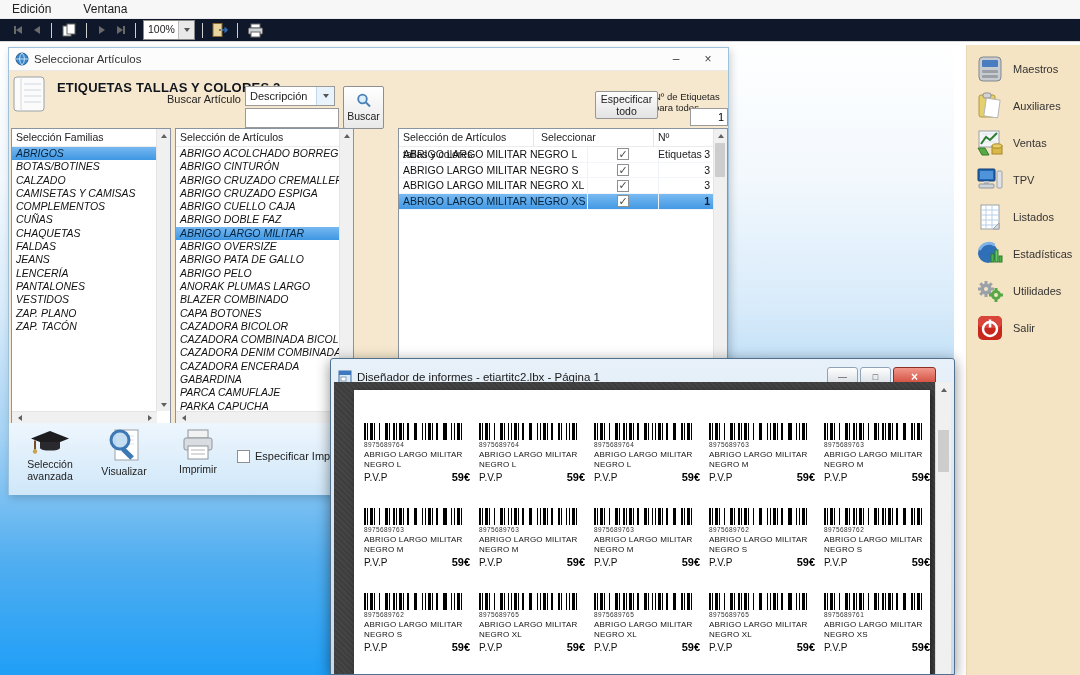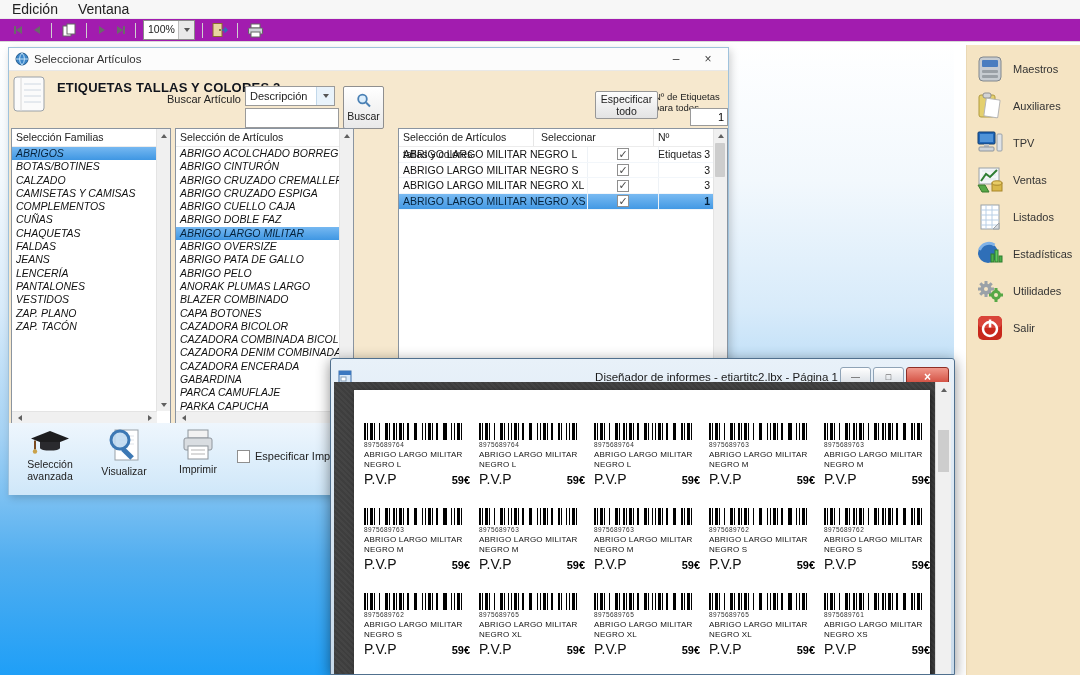--- a/index.html
+++ b/index.html
@@ -1,24 +1,24 @@
 <!DOCTYPE html>
 <html><head>
 <meta charset="utf-8">
 <style>
   html,body{margin:0;padding:0;background:#fff;}
   #screen{position:relative;width:1080px;height:675px;overflow:hidden;
     font-family:"Liberation Sans",sans-serif;color:#222;background:#fff;}
 
   
   .menubar{position:absolute;left:0;top:0;width:100%;height:19px;background:#f7f7f7;
-    display:flex;align-items:center;gap:20px;padding-left:12px;font-size:14px;color:#222;
+    display:flex;align-items:center;gap:32px;padding-left:12px;font-size:12px;color:#222;
     border-bottom:1px solid #ececec;box-sizing:border-box;}
   .menu-item{cursor:default;}
-  .toolbar{position:absolute;left:0;top:19px;width:100%;height:23px;background:#a21caf;
+  .toolbar{position:absolute;left:0;top:19px;width:100%;height:23px;background:#0f172a;
     border-bottom:1px solid #d8d8d8;display:flex;align-items:center;padding-left:8px;box-sizing:border-box;}
   .tsep{width:1px;height:15px;background:#cfcfcf;margin:0 5px;}
   .navb{width:19px;height:18px;display:flex;align-items:center;justify-content:center;color:#6a6a6a;}
   .vbar{width:2px;height:8px;background:#6a6a6a;}
   .tri-left{width:0;height:0;border-top:4px solid transparent;border-bottom:4px solid transparent;border-right:6px solid #6a6a6a;}
   .tri-right{width:0;height:0;border-top:4px solid transparent;border-bottom:4px solid transparent;border-left:6px solid #6a6a6a;}
   .zoombox{width:50px;height:18px;border:1px solid #8a8a8a;background:#fff;display:flex;align-items:stretch;margin:0 2px;}
   .zoomval{flex:1;font-size:10.5px;padding:2px 0 0 4px;}
   .zoomarr{width:15px;background:#e9e9e9;border-left:1px solid #bdbdbd;display:flex;align-items:center;justify-content:center;}
   .tri-down-s{width:0;height:0;border-left:3.5px solid transparent;border-right:3.5px solid transparent;border-top:4px solid #555;}
@@ -104,41 +104,41 @@
     background:linear-gradient(180deg,#eef6fd,#cfe7f9);}
   .fbtn{position:absolute;text-align:center;font-size:10.5px;color:#222;line-height:11.5px;cursor:pointer;}
   .fbtn .fic{display:block;margin:0 auto 2px auto;}
   .chk{position:absolute;width:13px;height:13px;background:#fff;border:1px solid #8f8f8f;box-sizing:border-box;cursor:pointer;}
   .chk-lbl{position:absolute;font-size:11px;color:#222;white-space:nowrap;}
 
   
   .repwin{position:absolute;left:330px;top:358px;width:625px;height:317px;z-index:4;
     background:linear-gradient(180deg,#e8f1f9,#c8daea);border:1px solid #50708e;border-radius:3px 3px 0 0;
     box-shadow:0 3px 14px rgba(0,0,0,.45);box-sizing:border-box;}
-  .repwin-title{height:35px;display:flex;align-items:center;padding:0 5px 0 7px;font-size:11.5px;color:#1a1a1a;text-align:right;}
+  .repwin-title{height:35px;display:flex;align-items:center;padding:0 18px 0 7px;font-size:11.5px;color:#1a1a1a;}
   .repwin-title .ttl{margin-left:5px;flex:1;white-space:nowrap;overflow:hidden;}
   .wbtn{width:29px;height:17px;border:1px solid #8fa3b6;border-radius:3px;margin-left:2px;
     background:linear-gradient(#fefefe,#d7dde3);display:flex;align-items:center;justify-content:center;
     font-size:9px;color:#444;cursor:pointer;}
   .wbtn.close{width:41px;background:linear-gradient(#f0988b,#cf4537);border-color:#8e2f26;color:#fff;
     font-size:12px;font-weight:bold;}
   .repclient{position:absolute;left:3px;right:3px;top:23px;bottom:0;background:#3e3e3e;overflow:hidden;
     background-image:repeating-linear-gradient(45deg,rgba(255,255,255,0.035) 0 2px,rgba(0,0,0,0) 2px 4px);}
   .repsb{position:absolute;right:0;top:0;bottom:0;width:15px;background:#f0f0f0;border-left:1px solid #d9d9d9;}
   .repsb .top{position:absolute;top:3px;left:3px;}
   .repsb .thumb{position:absolute;left:2px;top:48px;width:11px;height:42px;background:#cdcdcd;}
   .page{position:absolute;left:20px;top:8px;width:576px;height:380px;background:#fff;box-shadow:2px 2px 6px rgba(0,0,0,.5);}
   .lblgrid{position:absolute;left:10px;top:33px;display:grid;grid-template-columns:repeat(5,115px);grid-auto-rows:85px;}
   .plabel{width:108px;}
   .bars{width:100px;height:17px;background-color:#fff;
     background-image:repeating-linear-gradient(90deg,#000 0px,#000 1.5px,#fff 1.5px,#fff 3px,#000 3px,#000 3.8px,#fff 3.8px,#fff 6.3px,#000 6.3px,#000 9px,#fff 9px,#fff 10px,#000 10px,#000 11px,#fff 11px,#fff 14.5px);}
   .pcode{font-size:6.5px;color:#333;letter-spacing:.4px;margin:1px 0 2px 0;}
   .pname{font-size:8px;line-height:9.5px;color:#111;letter-spacing:.2px;}
   .prow{display:flex;justify-content:space-between;align-items:baseline;margin-top:2px;padding-right:2px;}
-  .ppvp{font-size:14px;color:#111;}
+  .ppvp{font-size:10px;color:#111;}
   .pprice{font-size:11px;font-weight:bold;color:#000;}
 </style>
 </head>
 <body>
 
 <div id="screen">
 
   <div class="menubar">
     <span class="menu-item">Edición</span>
     <span class="menu-item">Ventana</span>
@@ -213,41 +213,41 @@
             <rect x="4" y="4" width="16" height="22" rx="2" fill="#e4d06e" stroke="#b09a3e"></rect>
             <rect x="8" y="2" width="8" height="5" rx="2" fill="#d4d4d4" stroke="#909090"></rect>
             <rect x="10" y="8" width="14" height="18" rx="1" fill="#fff" stroke="#b5b5b5" transform="rotate(8 17 17)"></rect>
           </svg>
       </span>
       <span class="sblabel">Auxiliares</span>
     </div>
     <div class="sbitem">
       <span class="sbicon">
         <svg width="30" height="30" viewBox="0 0 30 30">
-            <rect x="3" y="4" width="17" height="12" rx="1" fill="#1f66b8" stroke="#123e70"></rect>
-            <rect x="5" y="6" width="13" height="8" fill="#4f93d8"></rect>
-            <rect x="9" y="16" width="5" height="3" fill="#b9bec4"></rect>
-            <rect x="4" y="19" width="15" height="4" rx="1" fill="#cfd4d9" stroke="#8e959c"></rect>
-            <rect x="22" y="6" width="5" height="17" rx="1" fill="#dfe3e7" stroke="#9aa1a8"></rect>
-          </svg>
-      </span>
-      <span class="sblabel">TPV</span>
-    </div>
-    <div class="sbitem">
-      <span class="sbicon">
-        <svg width="30" height="30" viewBox="0 0 30 30">
             <rect x="4" y="3" width="20" height="16" fill="#f4f6f8" stroke="#9aa1a8"></rect>
             <path d="M7 6 h14 M7 10 h14 M7 14 h14" stroke="#dfe6ec"></path>
             <polyline points="6,16 11,9 15,12 22,5" fill="none" stroke="#2e7d32" stroke-width="2"></polyline>
             <rect x="17" y="18" width="10" height="8" fill="#d9b84a" stroke="#a8862a"></rect>
             <ellipse cx="22" cy="18" rx="5" ry="2.2" fill="#e8cc66" stroke="#a8862a"></ellipse>
             <path d="M3 20 l4 7 h7 l-4 -7 z" fill="#57a846" stroke="#3a7a2e"></path>
           </svg>
       </span>
       <span class="sblabel">Ventas</span>
+    </div>
+    <div class="sbitem">
+      <span class="sbicon">
+        <svg width="30" height="30" viewBox="0 0 30 30">
+            <rect x="3" y="4" width="17" height="12" rx="1" fill="#1f66b8" stroke="#123e70"></rect>
+            <rect x="5" y="6" width="13" height="8" fill="#4f93d8"></rect>
+            <rect x="9" y="16" width="5" height="3" fill="#b9bec4"></rect>
+            <rect x="4" y="19" width="15" height="4" rx="1" fill="#cfd4d9" stroke="#8e959c"></rect>
+            <rect x="22" y="6" width="5" height="17" rx="1" fill="#dfe3e7" stroke="#9aa1a8"></rect>
+          </svg>
+      </span>
+      <span class="sblabel">TPV</span>
     </div>
     <div class="sbitem">
       <span class="sbicon">
         <svg width="30" height="30" viewBox="0 0 30 30">
             <rect x="6" y="3" width="18" height="24" fill="#fff" stroke="#9aa1a8"></rect>
             <path d="M6 8 h18 M6 13 h18 M6 18 h18 M6 23 h18 M11 3 v24 M17 3 v24" stroke="#b8cfe6"></path>
             <path d="M24 21 v6 h-6 z" fill="#d8dde2" stroke="#9aa1a8"></path>
           </svg>
       </span>
       <span class="sblabel">Listados</span>

